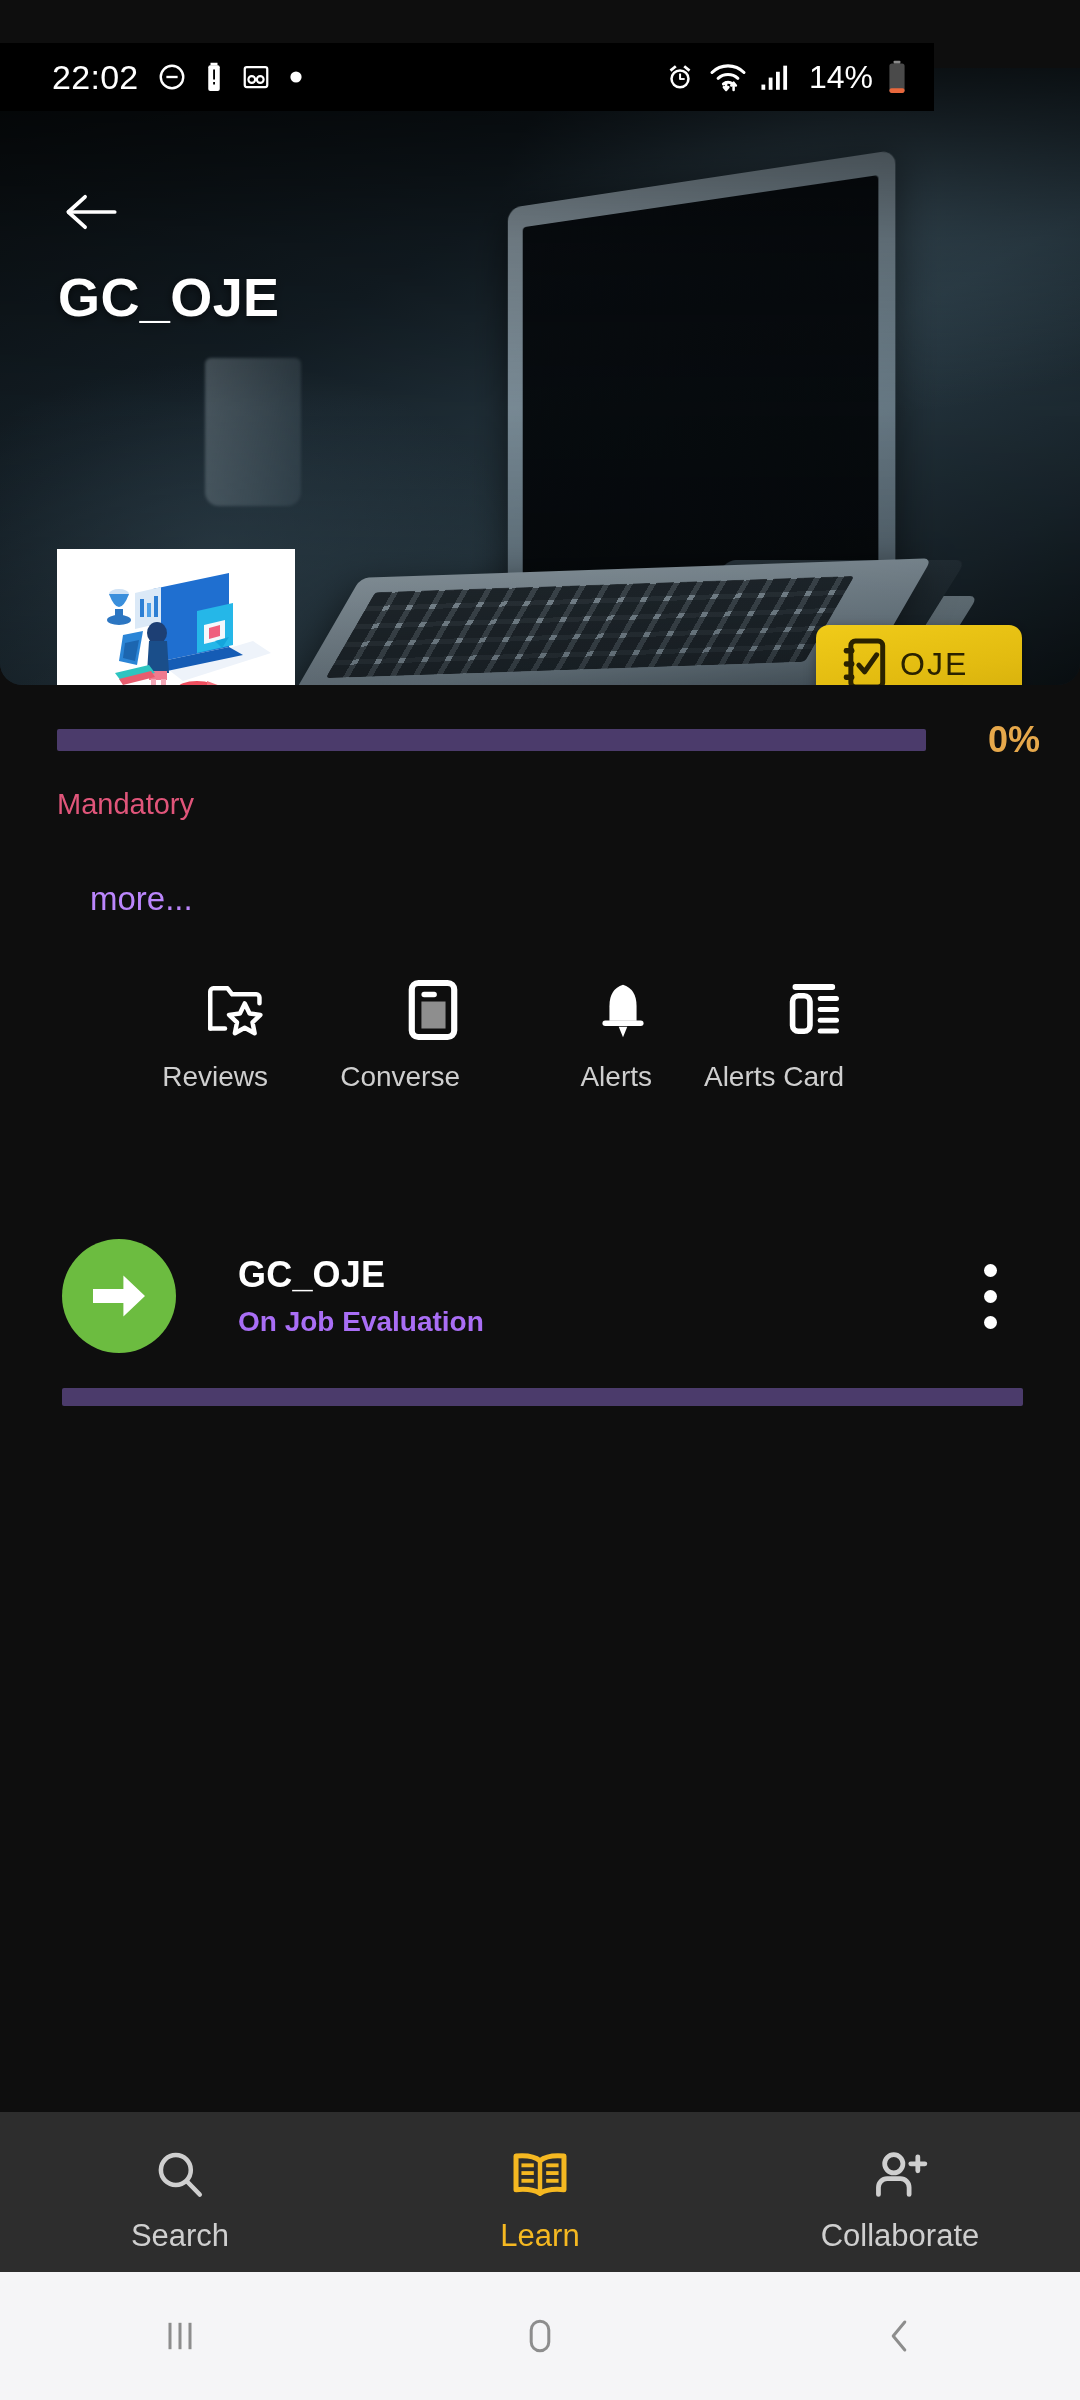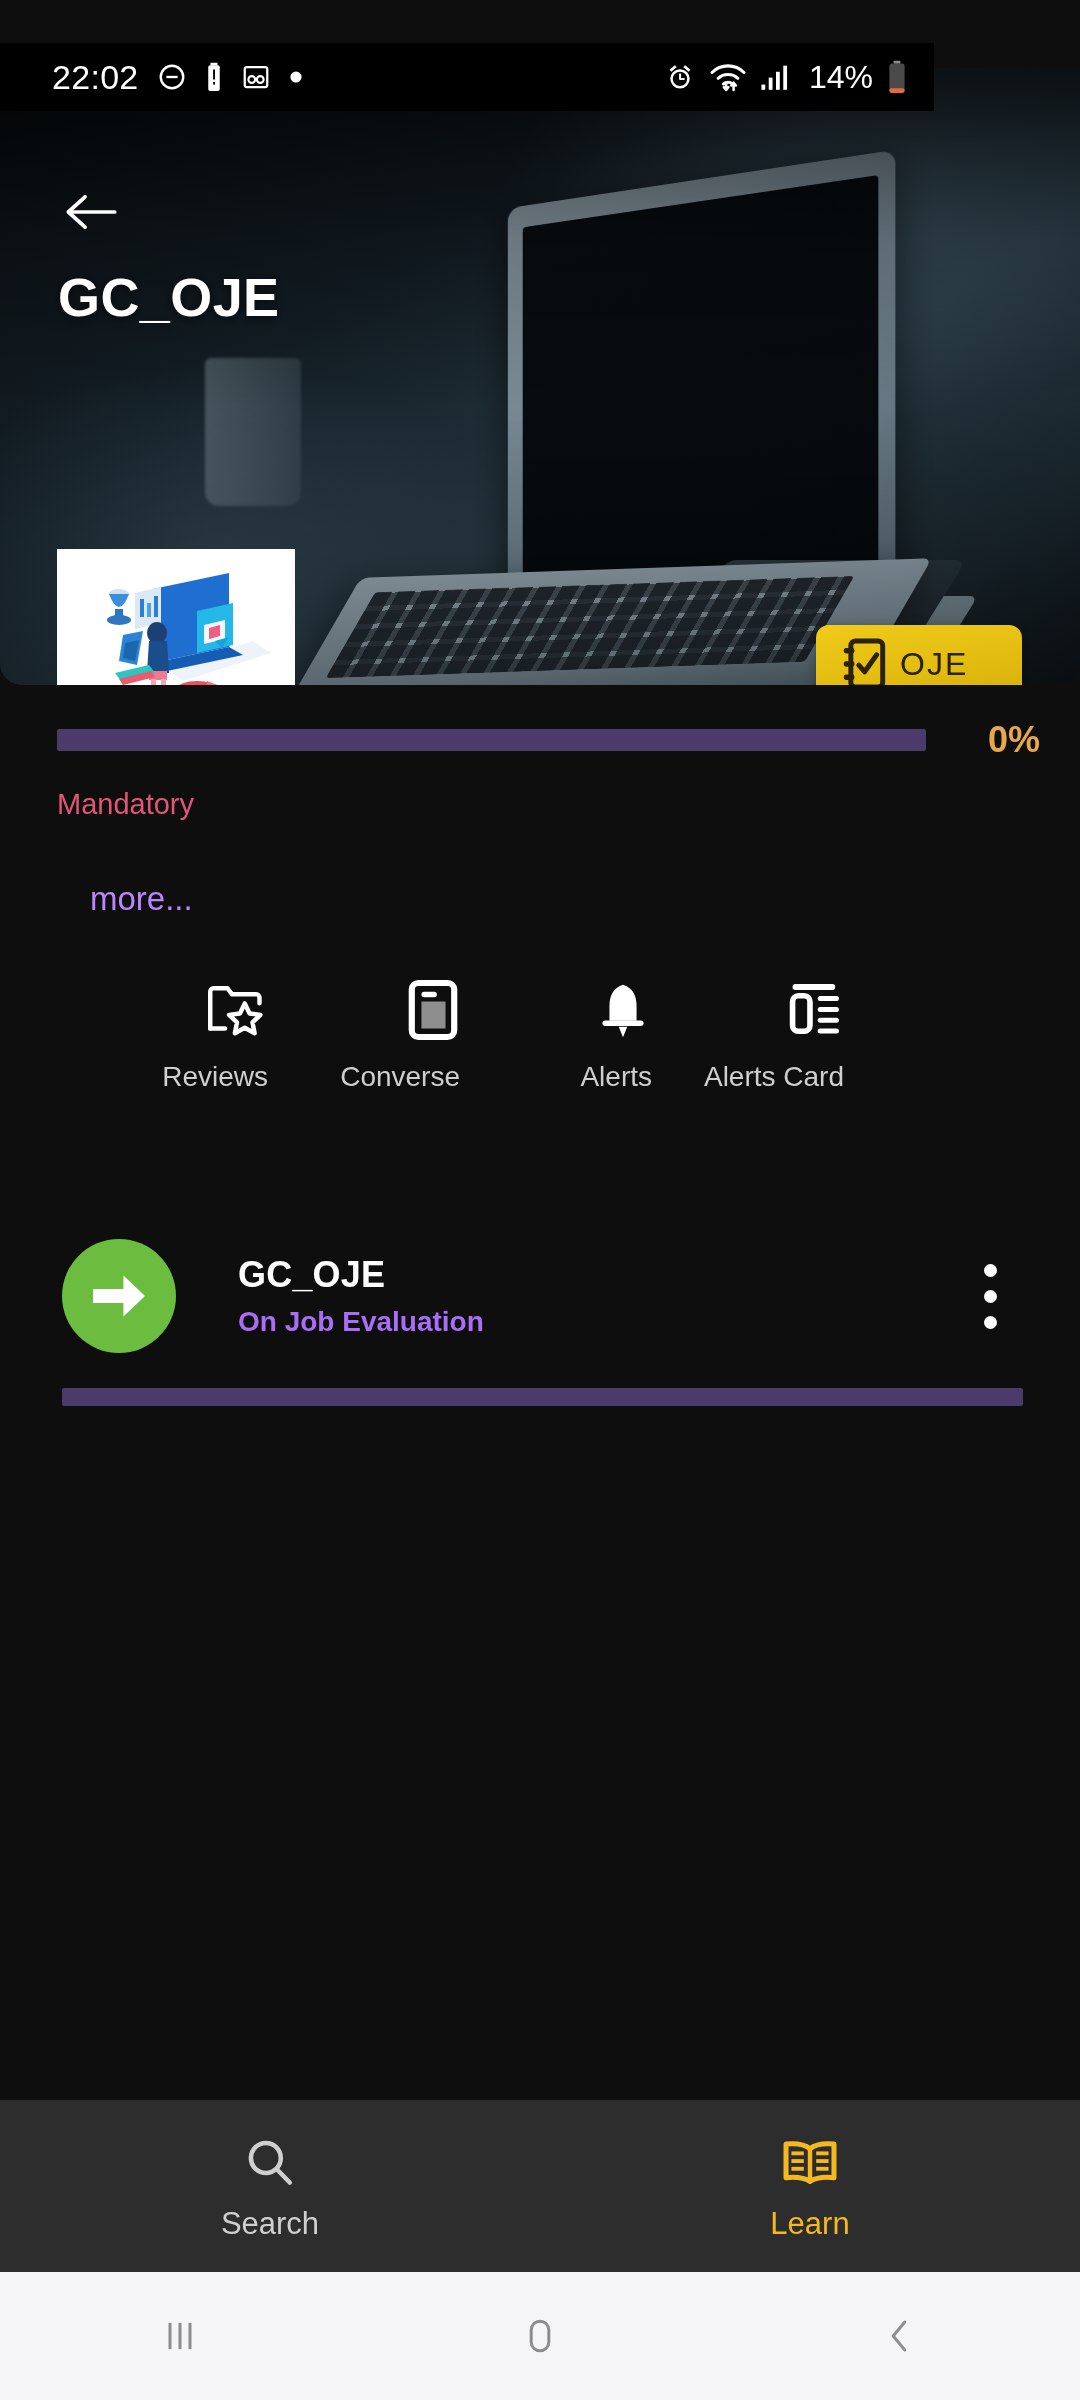--- a/index.html
+++ b/index.html
@@ -313,21 +313,21 @@
     top: 1388px; left: 62px;
     width: 961px;
     height: 18px;
     background: #4b3b6b;
     border-radius: 2px;
   }
 
   
   #bottom-nav {
     position: absolute;
-    left: 0; bottom: 124px;
+    left: 0; bottom: 112px;
     width: 1080px;
     height: 176px;
     background: #2d2d2d;
     display: flex;
     align-items: center;
   }
   .nav-item {
     flex: 1;
     display: flex;
     flex-direction: column;
@@ -596,20 +596,31 @@
           <rect x="5.4" y="11" width="6.4" height="2" fill="#f5b821"></rect>
           <rect x="5.4" y="15" width="6.4" height="2" fill="#f5b821"></rect>
           <rect x="18.2" y="7" width="6.4" height="2" fill="#f5b821"></rect>
           <rect x="18.2" y="11" width="6.4" height="2" fill="#f5b821"></rect>
           <rect x="18.2" y="15" width="6.4" height="2" fill="#f5b821"></rect>
         </svg>
       </div>
       <div class="nav-label">Learn</div>
     </div>
 
+    <div class="nav-item">
+      <div class="nav-icon">
+        <svg width="58" height="54" viewBox="0 0 28 26">
+          <circle cx="11" cy="7.6" r="4.4" fill="none" stroke="#cfcfcf" stroke-width="2.3"></circle>
+          <path d="M3.6 22.4 v-3.4 a4.2 4.2 0 0 1 4.2 -4.2 h6.4 a4.2 4.2 0 0 1 4.2 4.2 v3.4" fill="none" stroke="#cfcfcf" stroke-width="2.3" stroke-linecap="round"></path>
+          <line x1="22.6" y1="4.2" x2="22.6" y2="11" stroke="#cfcfcf" stroke-width="2.3" stroke-linecap="round"></line>
+          <line x1="19.2" y1="7.6" x2="26" y2="7.6" stroke="#cfcfcf" stroke-width="2.3" stroke-linecap="round"></line>
+        </svg>
+      </div>
+      <div class="nav-label">Collaborate</div>
+    </div>
 
 
   </div>
 
   <div id="sys-nav">
     <div class="sys-btn">
       <svg width="44" height="44" viewBox="0 0 22 22">
         <line x1="6" y1="4.4" x2="6" y2="17.6" stroke="#8d8d8d" stroke-width="1.5"></line>
         <line x1="11" y1="4.4" x2="11" y2="17.6" stroke="#8d8d8d" stroke-width="1.5"></line>
         <line x1="16" y1="4.4" x2="16" y2="17.6" stroke="#8d8d8d" stroke-width="1.5"></line>

